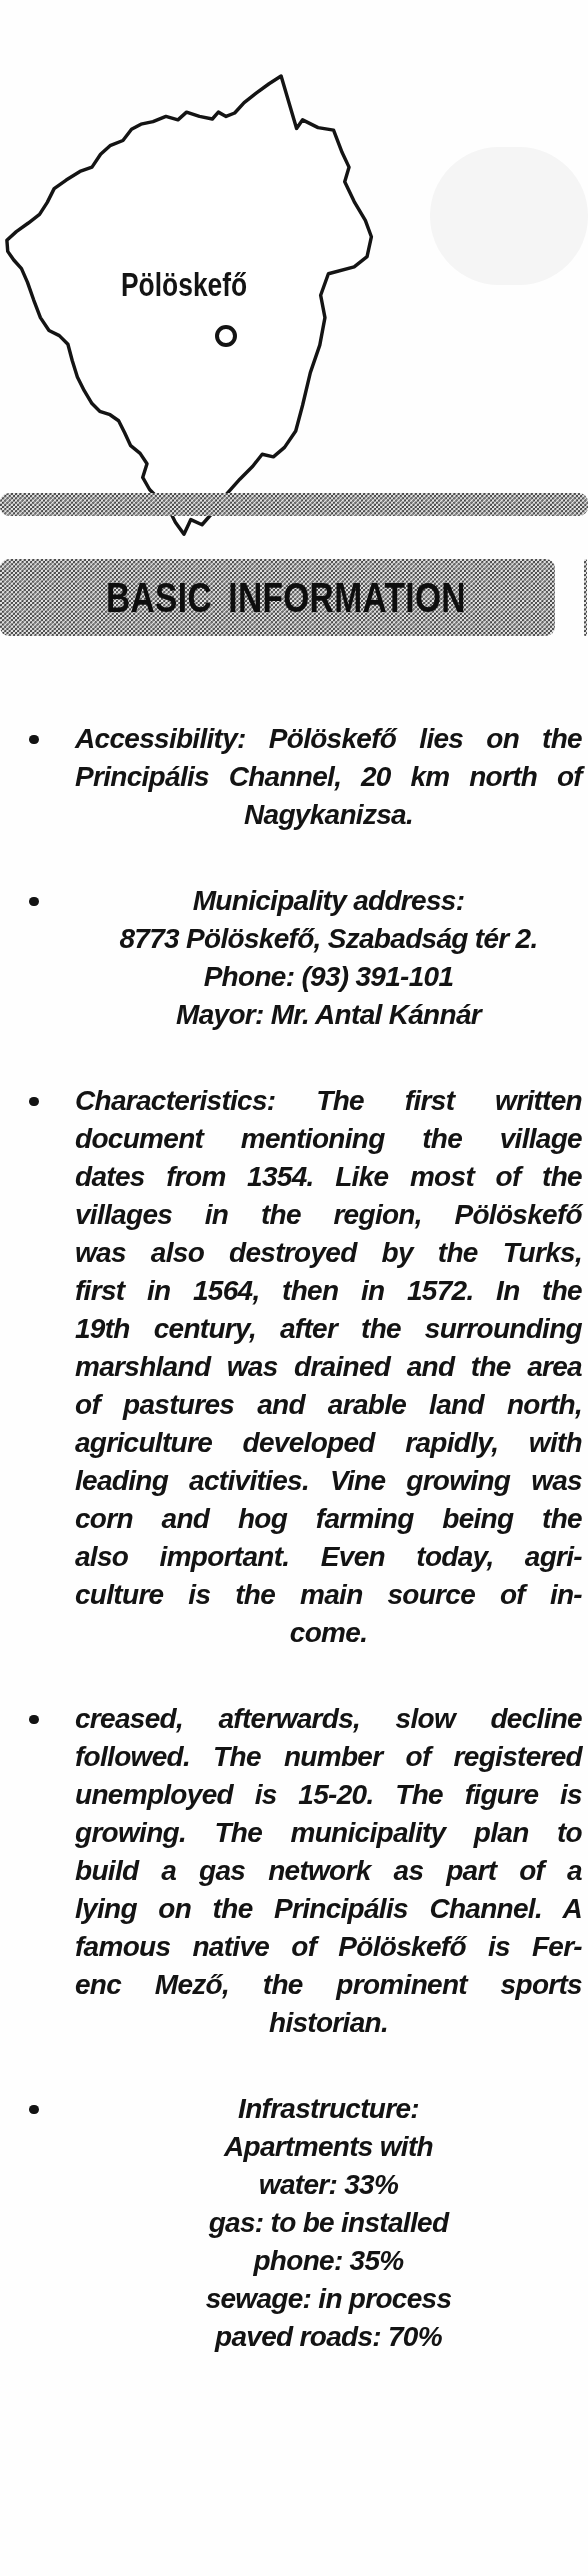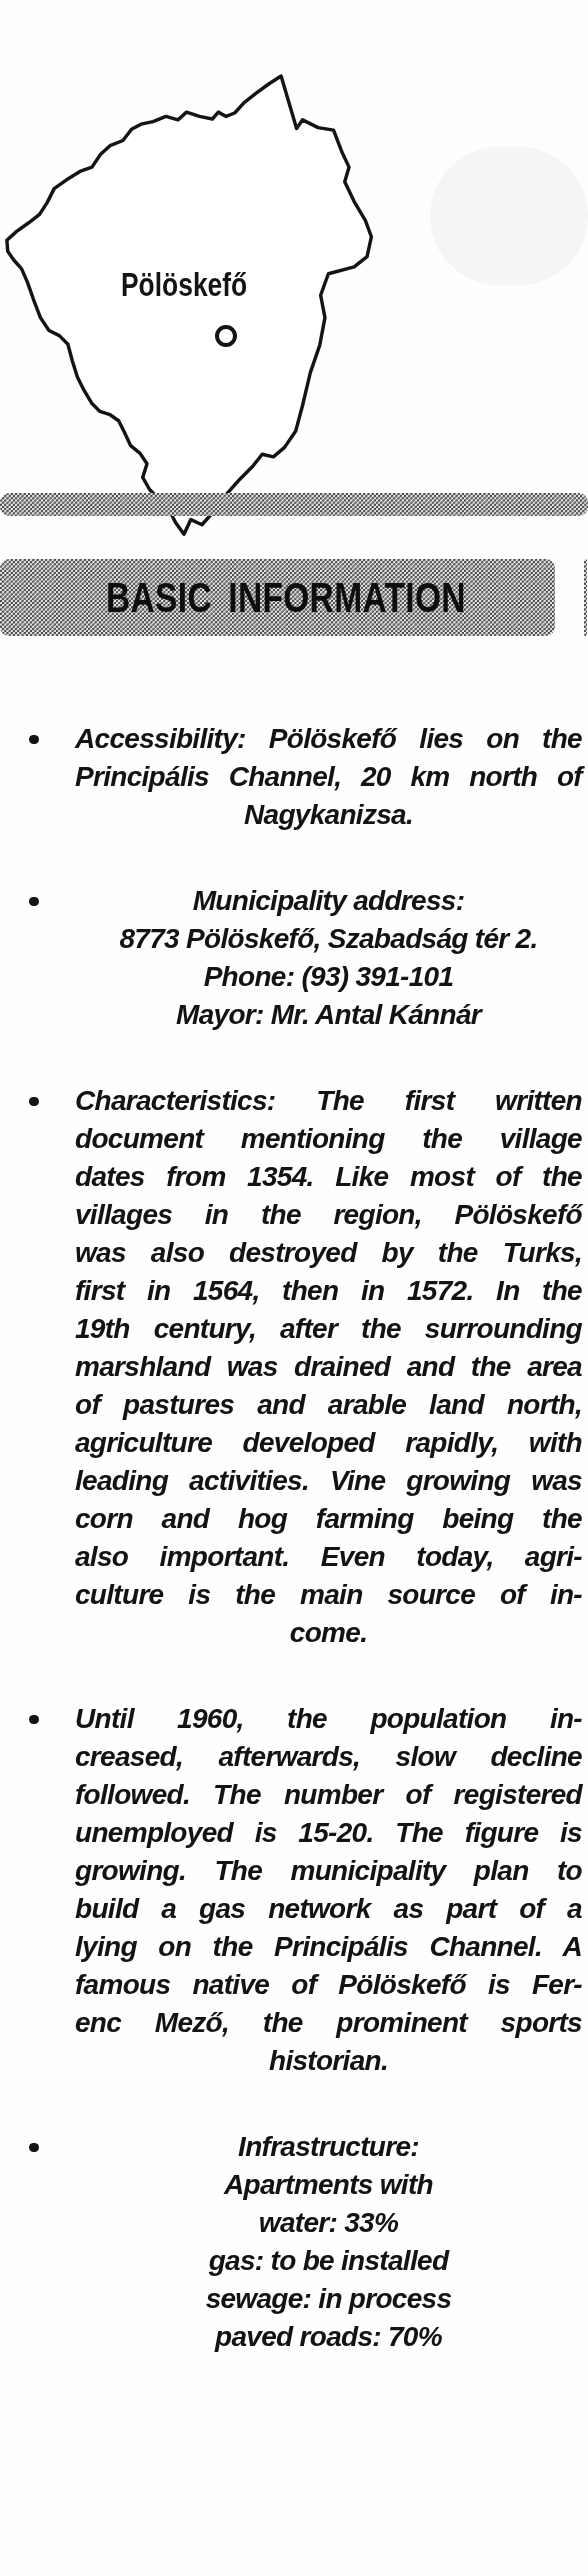--- a/index.html
+++ b/index.html
@@ -118,36 +118,36 @@
         <div class="line jl">of pastures and arable land north,</div>
         <div class="line jl">agriculture developed rapidly, with</div>
         <div class="line jl">leading activities. Vine growing was</div>
         <div class="line jl">corn and hog farming being the</div>
         <div class="line jl">also important. Even today, agri-</div>
         <div class="line jl">culture is the main source of in-</div>
         <div class="line">come.</div>
       </div>
       <div class="para">
         <span class="dot"></span>
-        <div class="line jl">Until 1960, the population in-</div>
         <div class="line jl">creased, afterwards, slow decline</div>
         <div class="line jl">followed. The number of registered</div>
         <div class="line jl">unemployed is 15-20. The figure is</div>
         <div class="line jl">growing. The municipality plan to</div>
         <div class="line jl">build a gas network as part of a</div>
         <div class="line jl">lying on the Principális Channel. A</div>
         <div class="line jl">famous native of Pölöskefő is Fer-</div>
         <div class="line jl">enc Mező, the prominent sports</div>
         <div class="line">historian.</div>
       </div>
       <div class="para">
         <span class="dot"></span>
         <div class="line">Infrastructure:</div>
         <div class="line">Apartments with</div>
         <div class="line">water: 33%</div>
         <div class="line">gas: to be installed</div>
+        <div class="line">phone: 35%</div>
         <div class="line">sewage: in process</div>
         <div class="line">paved roads: 70%</div>
       </div>
     </div>
 
 </div>
 
 
 </body></html>

